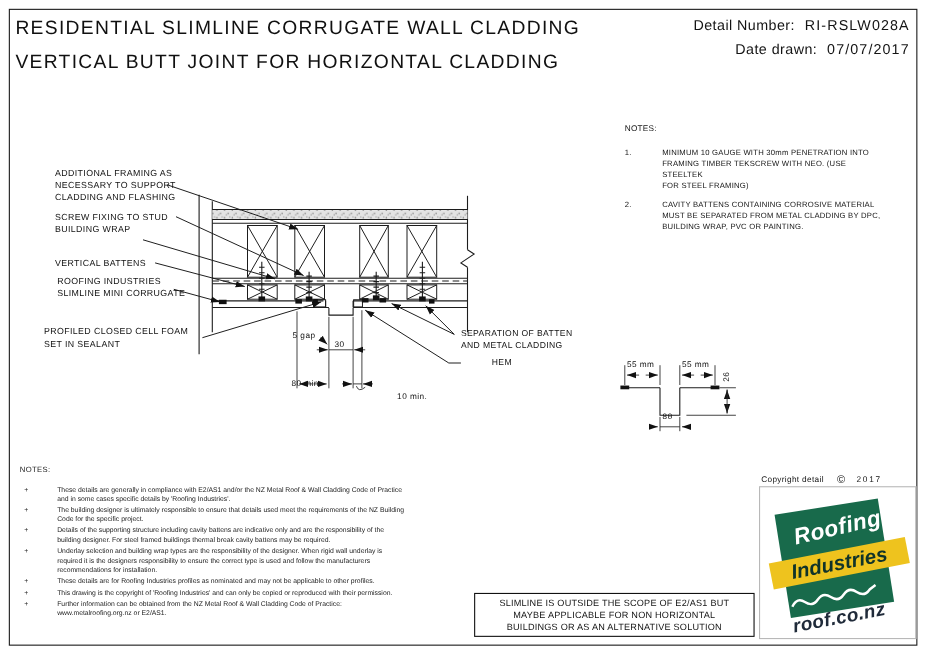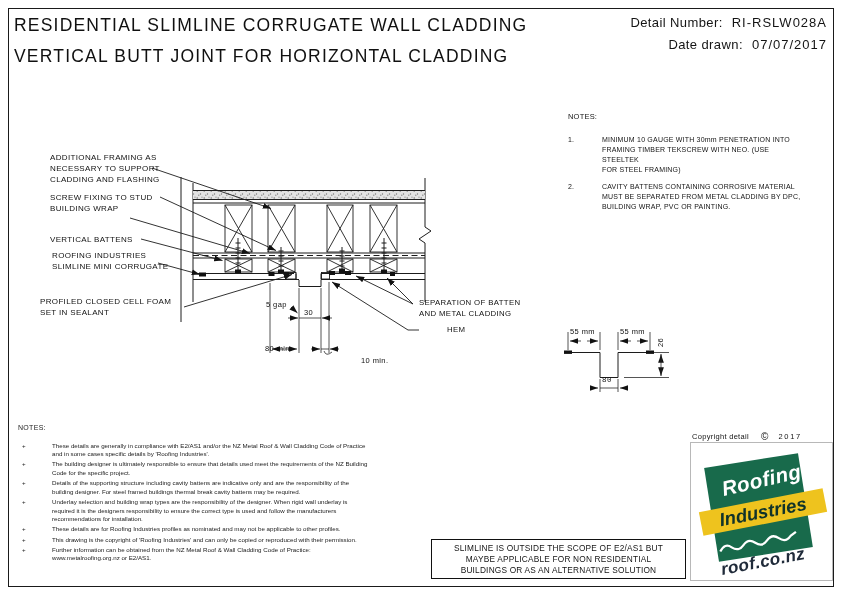--- a/index.html
+++ b/index.html
@@ -308,21 +308,21 @@
       <span class="mk">+</span>
       <span>
           <div>Further information can be obtained from the NZ Metal Roof &amp; Wall Cladding Code of Practice:</div>
           <div>www.metalroofing.org.nz or E2/AS1.</div>
         </span>
     </div>
   </div>
 
   <div class="scope">
     <div>SLIMLINE IS OUTSIDE THE SCOPE OF E2/AS1 BUT</div>
-    <div>MAYBE APPLICABLE FOR NON RESIDENTIAL</div>
+    <div>MAYBE APPLICABLE FOR NON HORIZONTAL</div>
     <div>BUILDINGS OR AS AN ALTERNATIVE SOLUTION</div>
   </div>
 
   <div class="copy">
     <span>Copyright detail</span><span class="sym">©</span><span class="yr">2017</span>
   </div>
 
   <div class="logobox">
     <div class="lg-green"></div>
     <div class="lg-roofing">Roofing</div>

